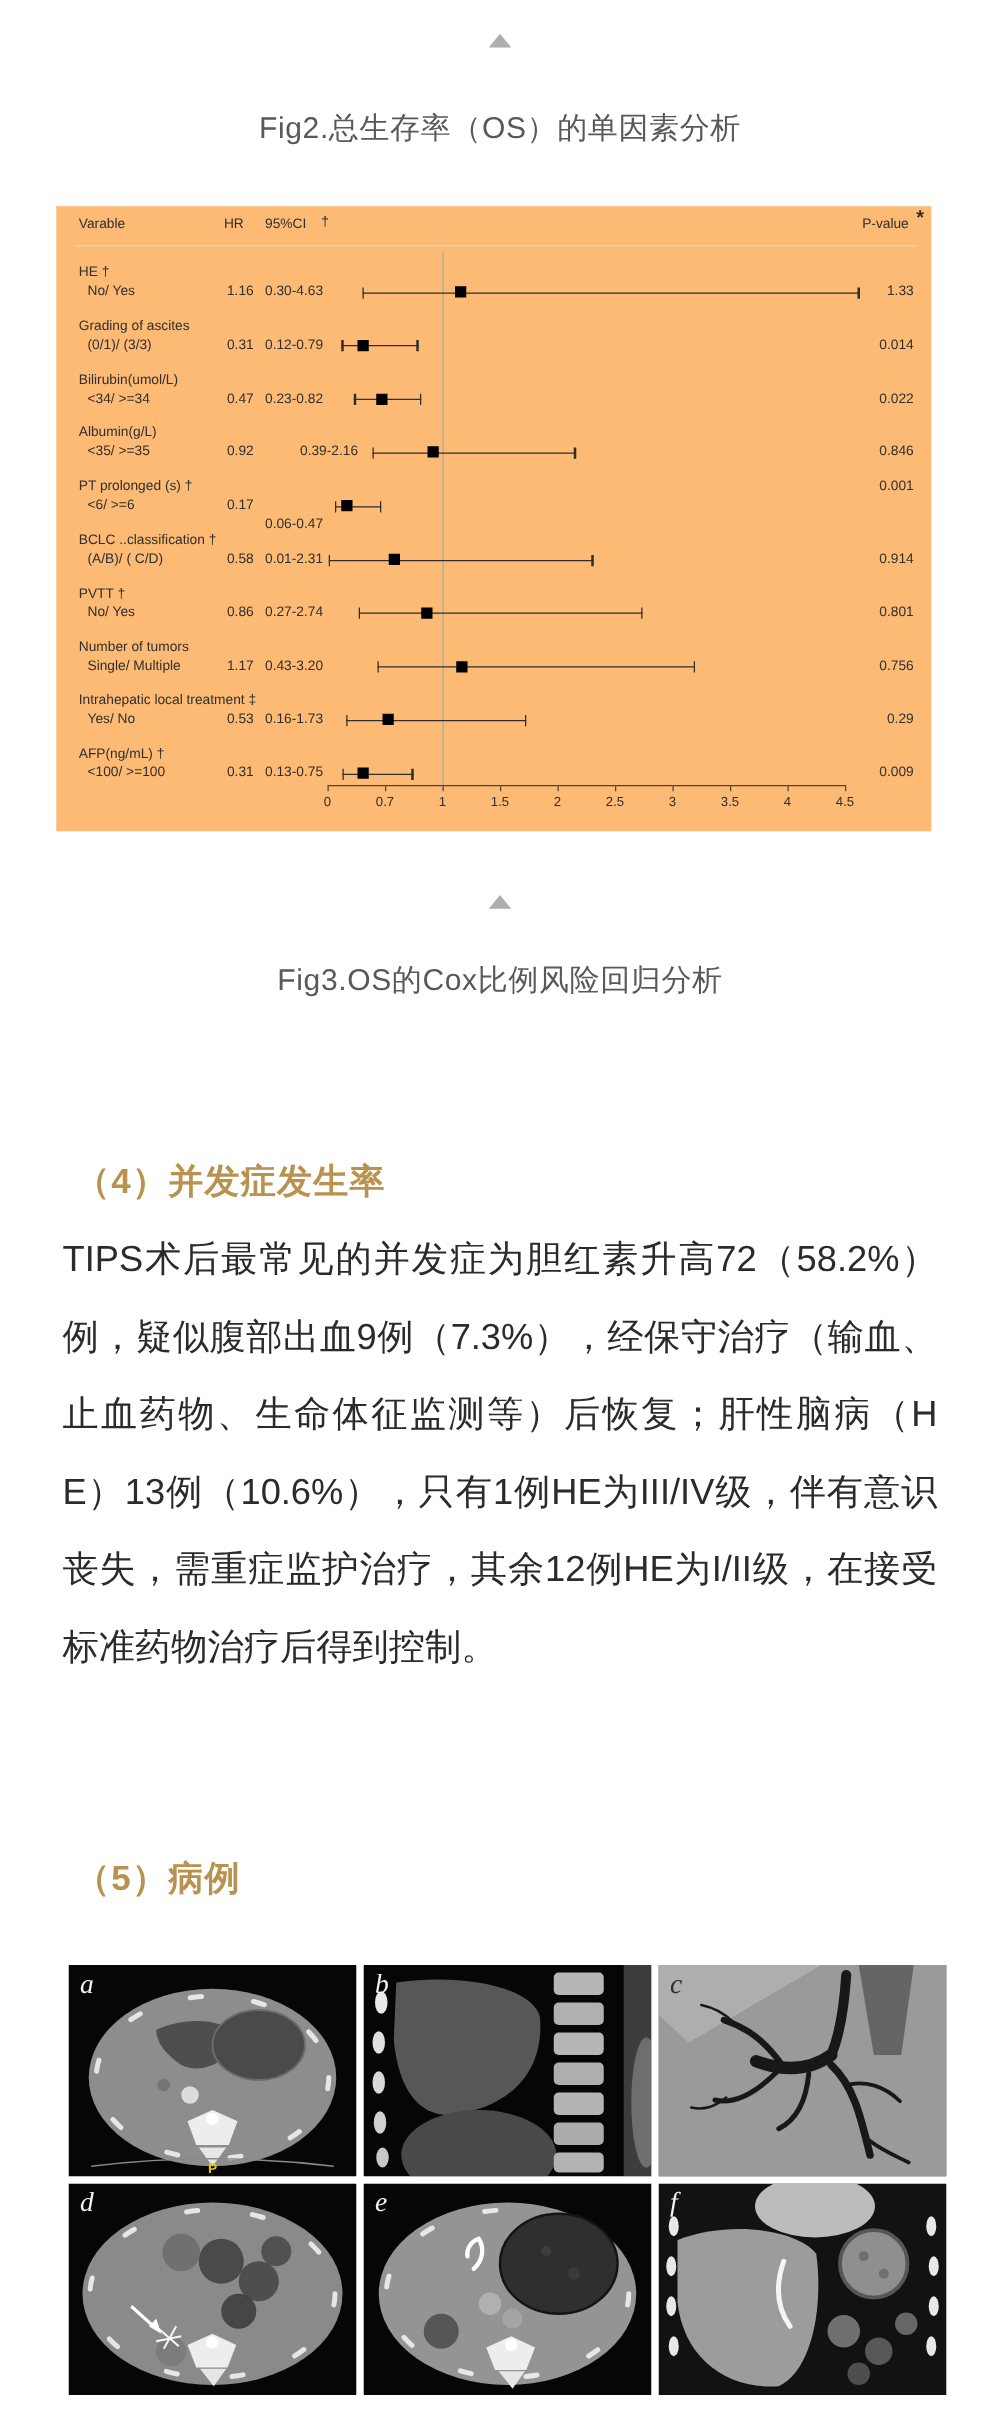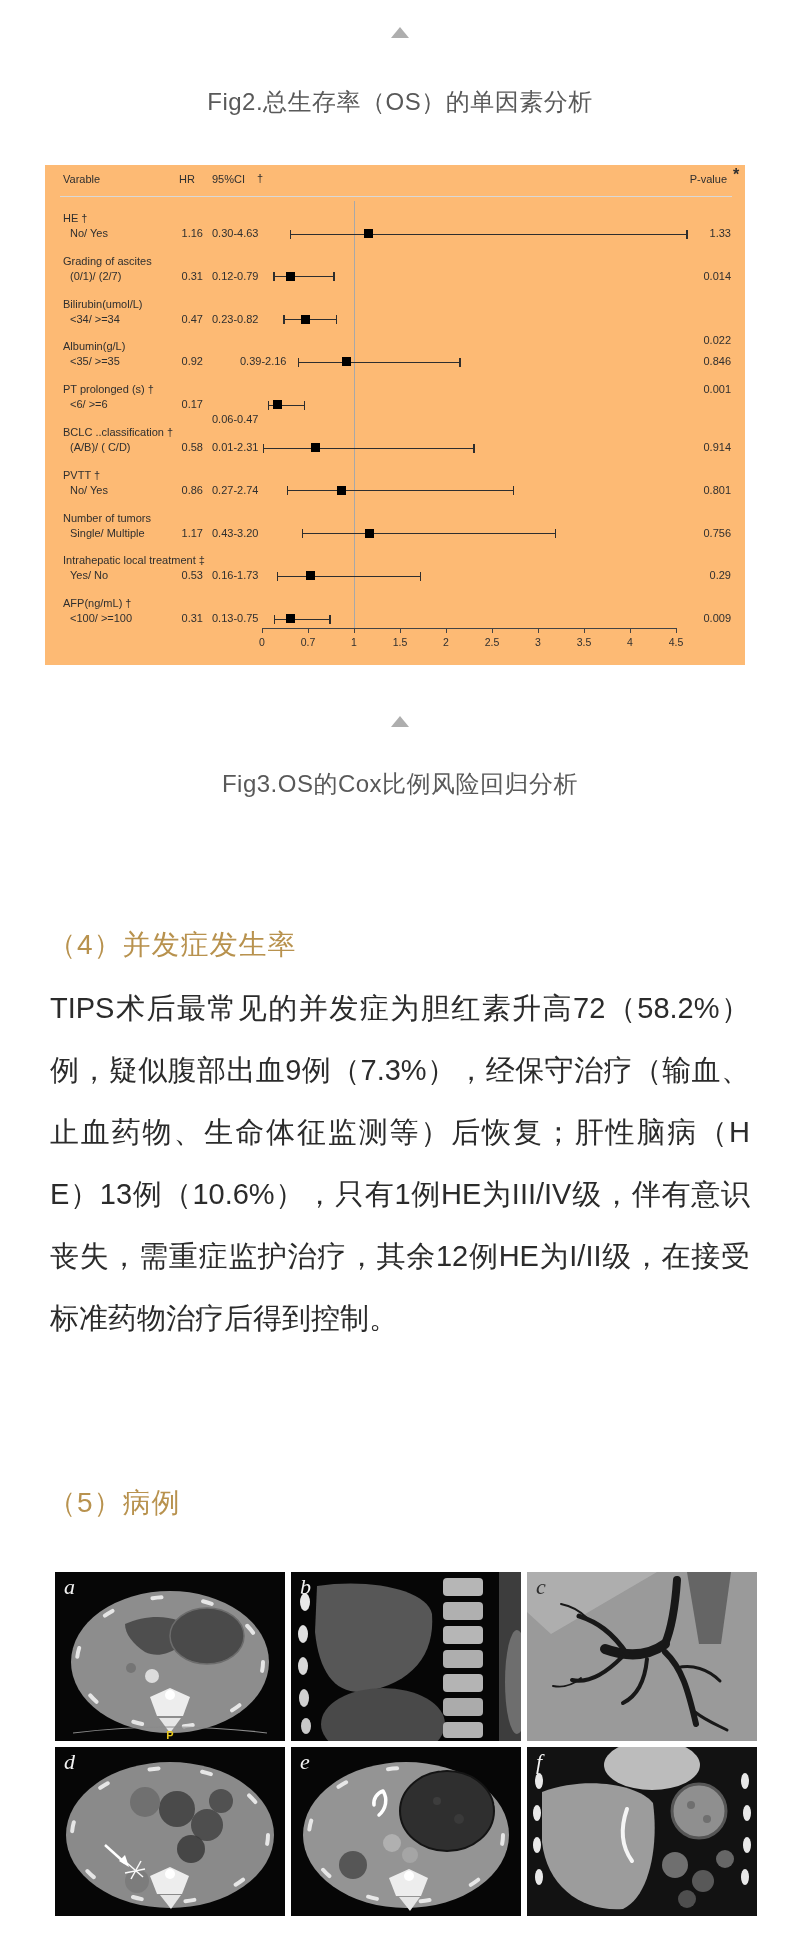--- a/index.html
+++ b/index.html
@@ -44,22 +44,22 @@
   .fr-bar:before,.fr-bar:after{content:"";position:absolute;top:-4px;width:1.5px;height:9px;background:#2e2e2e;}
   .fr-bar:before{left:0;}
   .fr-bar:after{right:0;}
   .fr-sq{position:absolute;width:9px;height:9px;background:#000;}
   #f-axis{position:absolute;left:0;top:463px;width:700px;height:30px;}
   .ax-base{position:absolute;left:217px;top:0;width:415px;height:1px;background:#444;}
   .ax-tick{position:absolute;top:1px;width:1px;height:4px;background:#444;}
   .ax-label{position:absolute;top:8px;width:30px;text-align:center;font-size:10.5px;color:#2f2f2f;}
 
   
-  .gold-heading{position:absolute;left:48px;width:704px;
-       font-size:28px;font-weight:normal;color:#b8924e;letter-spacing:1px;white-space:nowrap;}
+  .gold-heading{position:absolute;left:60px;width:704px;
+       font-size:28px;font-weight:bold;color:#b8924e;letter-spacing:1px;white-space:nowrap;}
   #h4{top:903px;}
   #h5{top:1461px;}
   #para4{position:absolute;left:50px;top:948px;width:700px;
        font-size:29px;line-height:62px;color:#2b2b2b;
        text-align:justify;text-align-last:left;word-break:break-all;}
 
   
   #ct-grid{position:absolute;left:55px;top:1572px;width:702px;height:344px;
        display:grid;grid-template-columns:repeat(3,1fr);grid-template-rows:1fr 1fr;
        gap:6px;background:#fff;}
@@ -90,31 +90,31 @@
   <div class="f-refline"></div>
   <div id="forest-rows">
       <div class="abs fr-label" style="top: 47px;">HE †</div>
       <div class="abs fr-sub" style="top: 62px;">No/ Yes</div>
       <div class="abs fr-hr" style="top: 62px;">1.16</div>
       <div class="abs fr-ci" style="top: 62px;">0.30-4.63</div>
       <div class="abs fr-p" style="top: 62px;">1.33</div>
       <div class="fr-bar" style="top: 68.5px; left: 244.6px; width: 398.36px;"></div>
       <div class="fr-sq" style="top: 64px; left: 319.22px;"></div>
       <div class="abs fr-label" style="top: 89.8px;">Grading of ascites</div>
-      <div class="abs fr-sub" style="top: 104.8px;">(0/1)/ (2/7)</div>
+      <div class="abs fr-sub" style="top: 104.8px;">(0/1)/ (3/3)</div>
       <div class="abs fr-hr" style="top: 104.8px;">0.31</div>
       <div class="abs fr-ci" style="top: 104.8px;">0.12-0.79</div>
       <div class="abs fr-p" style="top: 104.8px;">0.014</div>
       <div class="fr-bar" style="top: 111.3px; left: 228.04px; width: 61.64px;"></div>
       <div class="fr-sq" style="top: 106.8px; left: 241.02px;"></div>
       <div class="abs fr-label" style="top: 132.6px;">Bilirubin(umol/L)</div>
       <div class="abs fr-sub" style="top: 147.6px;">&lt;34/ &gt;=34</div>
       <div class="abs fr-hr" style="top: 147.6px;">0.47</div>
       <div class="abs fr-ci" style="top: 147.6px;">0.23-0.82</div>
-      <div class="abs fr-p" style="top: 147.6px; margin-top: 21px;">0.022</div>
+      <div class="abs fr-p" style="top: 147.6px;">0.022</div>
       <div class="fr-bar" style="top: 154.1px; left: 238.16px; width: 54.28px;"></div>
       <div class="fr-sq" style="top: 149.6px; left: 255.74px;"></div>
       <div class="abs fr-label" style="top: 175.4px;">Albumin(g/L)</div>
       <div class="abs fr-sub" style="top: 190.4px;">&lt;35/ &gt;=35</div>
       <div class="abs fr-hr" style="top: 190.4px;">0.92</div>
       <div class="abs fr-ci" style="top: 190.4px; padding-left: 28px;">0.39-2.16</div>
       <div class="abs fr-p" style="top: 190.4px;">0.846</div>
       <div class="fr-bar" style="top: 196.9px; left: 252.88px; width: 162.84px;"></div>
       <div class="fr-sq" style="top: 192.4px; left: 297.14px;"></div>
       <div class="abs fr-label" style="top: 218.2px;">PT prolonged (s) †</div>

